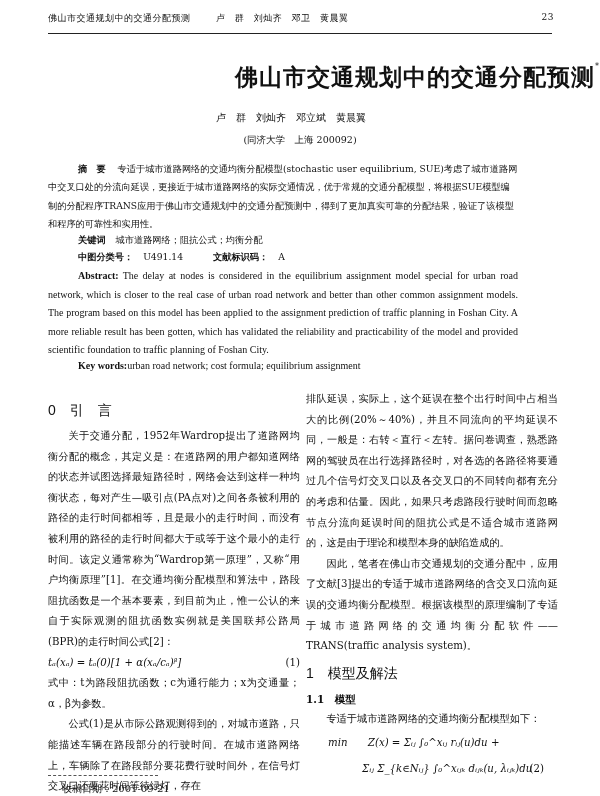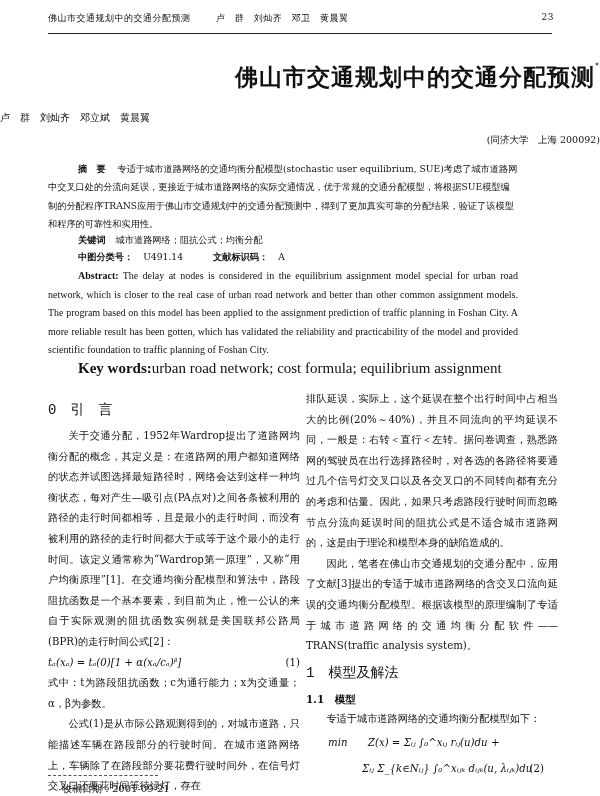--- a/index.html
+++ b/index.html
@@ -6,38 +6,38 @@
   body { width:600px; height:796px; overflow:hidden; position:relative; color:#111;
          font-family:"DejaVu Serif", "Liberation Serif", serif; }
   .hdr { position:absolute; left:48px; top:12px; width:510px; height:14px; font-size:9px; letter-spacing:0.5px; }
   .hdr .t { position:absolute; left:0; top:0; }
   .hdr .a { position:absolute; left:168px; top:0; word-spacing:6px; }
   .hdr .p { position:absolute; right:4px; top:0; }
   .hdr-rule { position:absolute; left:48px; top:33px; width:504px; border-top:1px solid #222; }
   .title { position:absolute; left:0; width:600px; top:62px; text-align:right; font-size:23px; font-weight:bold;
            font-family:"DejaVu Sans", "Liberation Sans", sans-serif; letter-spacing:1px; }
   .title sup { font-size:8px; font-weight:normal; vertical-align:top; }
-  .authors { position:absolute; left:0; width:582px; top:111px; font-size:10px; word-spacing:10px; }
-  .affil { position:absolute; left:0; width:600px; top:134px; text-align:right; font-size:9.5px; }
+  .authors { position:absolute; left:0; width:582px; top:111px; text-align:center; font-size:10px; word-spacing:10px; }
+  .affil { position:absolute; left:0; width:600px; top:134px; text-align:center; font-size:9.5px; }
   .abs { position:absolute; left:48px; width:470px; font-size:9.2px; line-height:18.3px; }
   .abs-cn { top:160px; text-indent:30px; }
   .abs-cn b { margin-right:12px; word-spacing:8px; }
   .kw { position:absolute; left:78px; font-size:9.2px; }
   .kw b { margin-right:10px; }
   .kw1 { top:234px; }
   .kw2 { top:251px; }
   .kw2 .sp { display:inline-block; width:30px; }
   .abs-en { top:267px; text-indent:30px; font-size:10px; line-height:18.5px;
             font-family:Liberation Serif, serif; text-align:justify; }
-  .kw-en { position:absolute; left:78px; top:360px; font-size:15px; font-family:"Liberation Serif", serif; }
+  .kw-en { position:absolute; left:78px; top:360px; font-size:10px; font-family:"Liberation Serif", serif; }
   .col { position:absolute; width:252px; font-size:10.2px; line-height:20.6px; text-align:justify; }
   .col-l { left:48px; top:398px; }
   .col-r { left:306px; top:389px; }
   .sec { font-size:14px; line-height:24px; margin-bottom:4px; word-spacing:14px;
-         font-family:Liberation Mono, monospace; }
+         font-family:Liberation Sans, sans-serif; }
   .col-r .sec { margin-top:4px; }
   .sub { font-size:10.5px; font-weight:bold; word-spacing:10px; }
   .p { text-indent:2em; margin:0; }
   .p0 { margin:0; }
   .eq { position:relative; text-align:left; font-style:italic; margin:0; }
   .eq .n { position:absolute; right:0; top:0; font-style:normal; }
   .eq2 { position:relative; margin:0; font-style:italic; height:26px; line-height:26px; }
   .eq2 .n { position:absolute; right:14px; top:0; font-style:normal; }
   .foot-rule { position:absolute; left:48px; top:775px; width:110px; border-top:1px dashed #555; }
   .foot { position:absolute; left:62px; top:782px; font-size:10px; }

